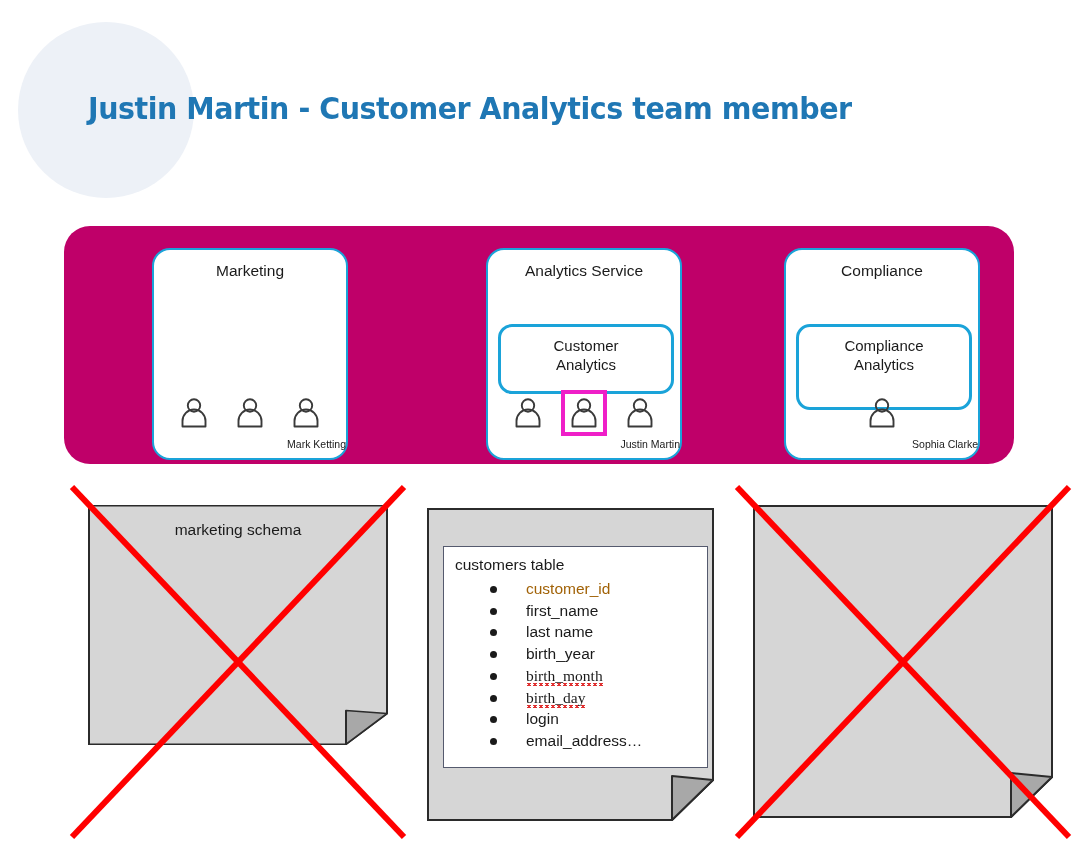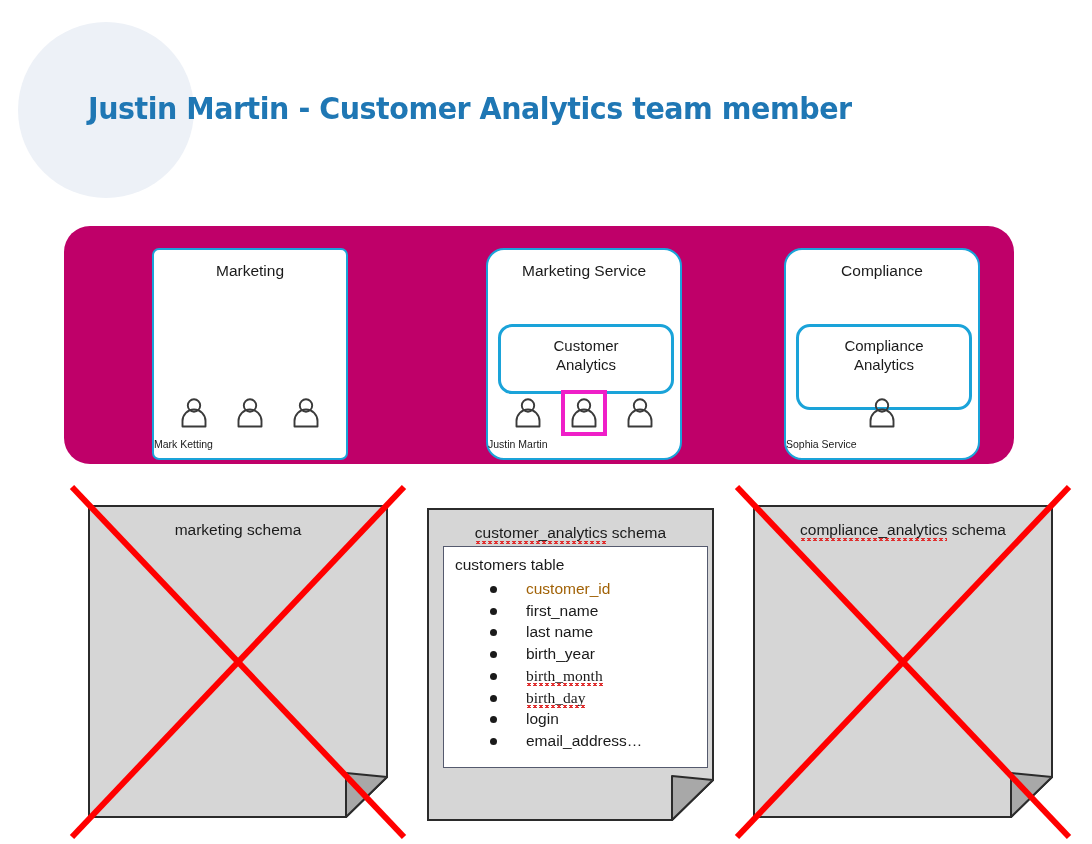--- a/index.html
+++ b/index.html
@@ -56,40 +56,40 @@
   .dept-card {
     position: absolute;
     top: 248px;
     width: 196px;
     height: 212px;
     background: #ffffff;
     border: 2.5px solid #1aa3d9;
     border-radius: 18px;
     box-sizing: border-box;
   }
-  #dept-card-marketing        { left: 152px; border-radius: 7px; }
+  #dept-card-marketing        { left: 152px; }
   #dept-card-customer-service { left: 486px; }
   #dept-card-compliance       { left: 784px; padding-left: 12px; }
 
   .dept-title {
     position: absolute;
     left: 0;
     right: 0;
     top: 12px;
     text-align: center;
     font-size: 15.5px;
     color: #1a1a1a;
   }
 
   .member-name {
     position: absolute;
     left: 0;
     right: 0;
     bottom: 8px;
-    text-align: left;
+    text-align: right;
     font-size: 10.5px;
     color: #1a1a1a;
   }
 
   
   .analytics-box {
     position: absolute;
     border: 3.5px solid #1aa3d9;
     border-radius: 14px;
     box-sizing: border-box;
@@ -137,21 +137,21 @@
     height: 46px;
     border: 4px solid #ef1fc8;
     box-sizing: border-box;
   }
 
   
   .schema-doc {
     position: absolute;
     box-sizing: border-box;
   }
-  #schema-doc-marketing  { left: 88px;  top: 505px; width: 300px; height: 313px; text-decoration: underline; }
+  #schema-doc-marketing  { left: 88px;  top: 505px; width: 300px; height: 240px; text-decoration: underline; }
   #schema-doc-customer   { left: 427px; top: 508px; width: 287px; height: 313px; }
   #schema-doc-compliance { left: 753px; top: 505px; width: 300px; height: 313px; }
 
   .doc-shape { position: absolute; left: 0; top: 0; width: 100%; height: 100%; }
 
   .doc-title {
     position: absolute;
     left: 0;
     right: 0;
     top: 16px;
@@ -261,21 +261,21 @@
       <svg width="34" height="34" viewBox="0 0 34 34" aria-hidden="true">
         <circle cx="17" cy="9.5" r="6.2" fill="none" stroke="#3a3a3a" stroke-width="1.9"></circle>
         <path d="M5.5 30.5 V25 a11.5 11.5 0 0 1 23 0 V30.5 Z" fill="none" stroke="#3a3a3a" stroke-width="1.9" stroke-linejoin="round"></path>
       </svg>
     </span>
   </div>
   <div class="member-name">Mark Ketting</div>
 </div>
 
 <div class="dept-card" id="dept-card-customer-service">
-  <div class="dept-title">Marketing Service</div>
+  <div class="dept-title">Analytics Service</div>
 
   <div class="analytics-box" id="analytics-box-customer">
     <div class="analytics-label">
       <div>Customer</div>
       <div>Analytics</div>
     </div>
   </div>
 
   <div class="people-row">
     <span class="person-icon-wrap">
@@ -312,38 +312,37 @@
   </div>
 
   <div class="people-row">
     <span class="person-icon-wrap">
       <svg width="34" height="34" viewBox="0 0 34 34" aria-hidden="true">
         <circle cx="17" cy="9.5" r="6.2" fill="none" stroke="#3a3a3a" stroke-width="1.9"></circle>
         <path d="M5.5 30.5 V25 a11.5 11.5 0 0 1 23 0 V30.5 Z" fill="none" stroke="#3a3a3a" stroke-width="1.9" stroke-linejoin="round"></path>
       </svg>
     </span>
   </div>
-  <div class="member-name">Sophia Service</div>
+  <div class="member-name">Sophia Clarke</div>
 </div>
 
 <div class="schema-doc" id="schema-doc-marketing">
   <svg class="doc-shape" viewBox="0 0 300 313" preserveAspectRatio="none">
     <path d="M1 1 H299 V272 L258 312 H1 Z" fill="#d6d6d6" stroke="#2b2b2b" stroke-width="2"></path>
     <path d="M299 272 L258 268 L258 312 Z" fill="#a8a8a8" stroke="#2b2b2b" stroke-width="2" stroke-linejoin="round"></path>
   </svg>
   <div class="doc-title">marketing schema</div>
 </div>
 
 <div class="schema-doc" id="schema-doc-customer">
   <svg class="doc-shape" viewBox="0 0 287 313" preserveAspectRatio="none">
     <path d="M1 1 H286 V272 L245 312 H1 Z" fill="#d6d6d6" stroke="#2b2b2b" stroke-width="2"></path>
     <path d="M286 272 L245 268 L245 312 Z" fill="#a8a8a8" stroke="#2b2b2b" stroke-width="2" stroke-linejoin="round"></path>
   </svg>
 
-  <div class="doc-title"><span class="squiggle">customer_analytics</span><span> schema</span></div>
 
   <div id="schema-panel">
     <div id="schema-table-name">customers table</div>
     <ul id="schema-field-list">
       <li class="muted"><span>customer_id</span></li>
       <li><span>first_name</span></li>
       <li><span>last name</span></li>
       <li><span>birth_year</span></li>
       <li class="misspelled"><span>birth_month</span></li>
       <li class="misspelled"><span>birth_day</span></li>
@@ -351,21 +350,20 @@
       <li><span>email_address…</span></li>
     </ul>
   </div>
 </div>
 
 <div class="schema-doc" id="schema-doc-compliance">
   <svg class="doc-shape" viewBox="0 0 300 313" preserveAspectRatio="none">
     <path d="M1 1 H299 V272 L258 312 H1 Z" fill="#d6d6d6" stroke="#2b2b2b" stroke-width="2"></path>
     <path d="M299 272 L258 268 L258 312 Z" fill="#a8a8a8" stroke="#2b2b2b" stroke-width="2" stroke-linejoin="round"></path>
   </svg>
-  <div class="doc-title"><span class="squiggle">compliance_analytics</span><span> schema</span></div>
 </div>
 
 <svg class="cross-out" id="cross-out-marketing" viewBox="0 0 340 358">
   <line x1="4" y1="4" x2="336" y2="354" stroke="#ff0000" stroke-width="6"></line>
   <line x1="336" y1="4" x2="4" y2="354" stroke="#ff0000" stroke-width="6"></line>
 </svg>
 
 <svg class="cross-out" id="cross-out-compliance" viewBox="0 0 340 358">
   <line x1="4" y1="4" x2="336" y2="354" stroke="#ff0000" stroke-width="6"></line>
   <line x1="336" y1="4" x2="4" y2="354" stroke="#ff0000" stroke-width="6"></line>

